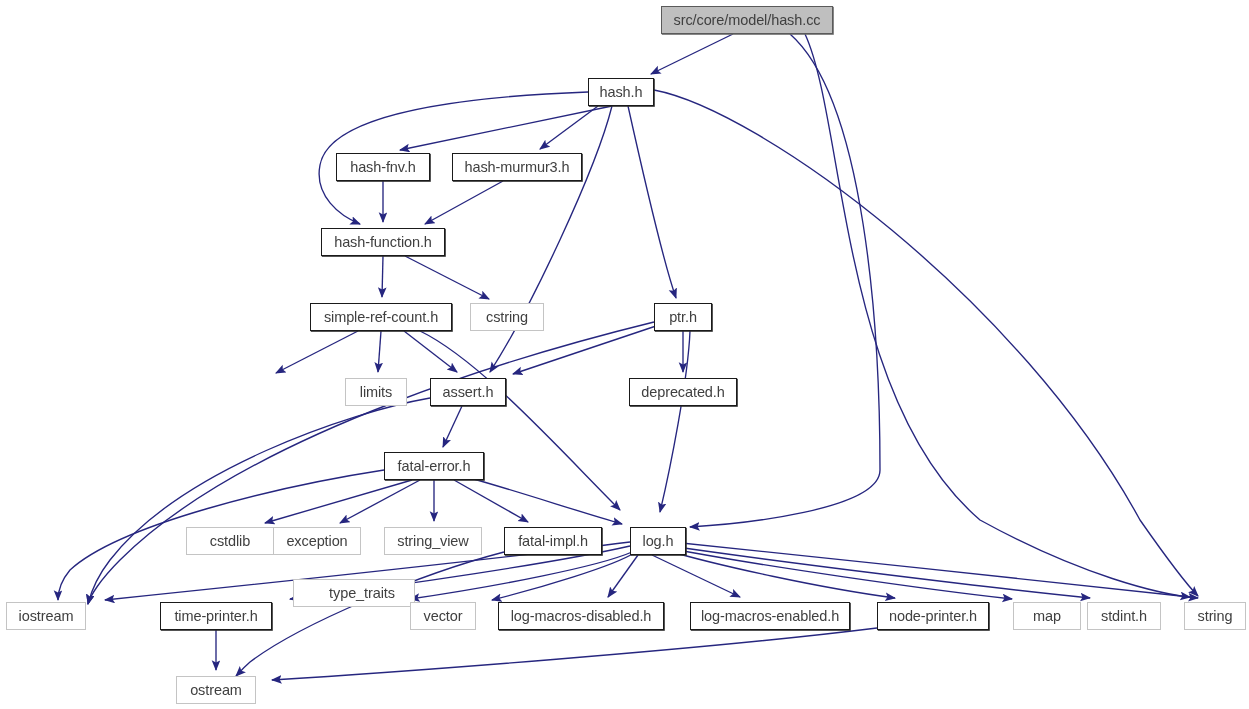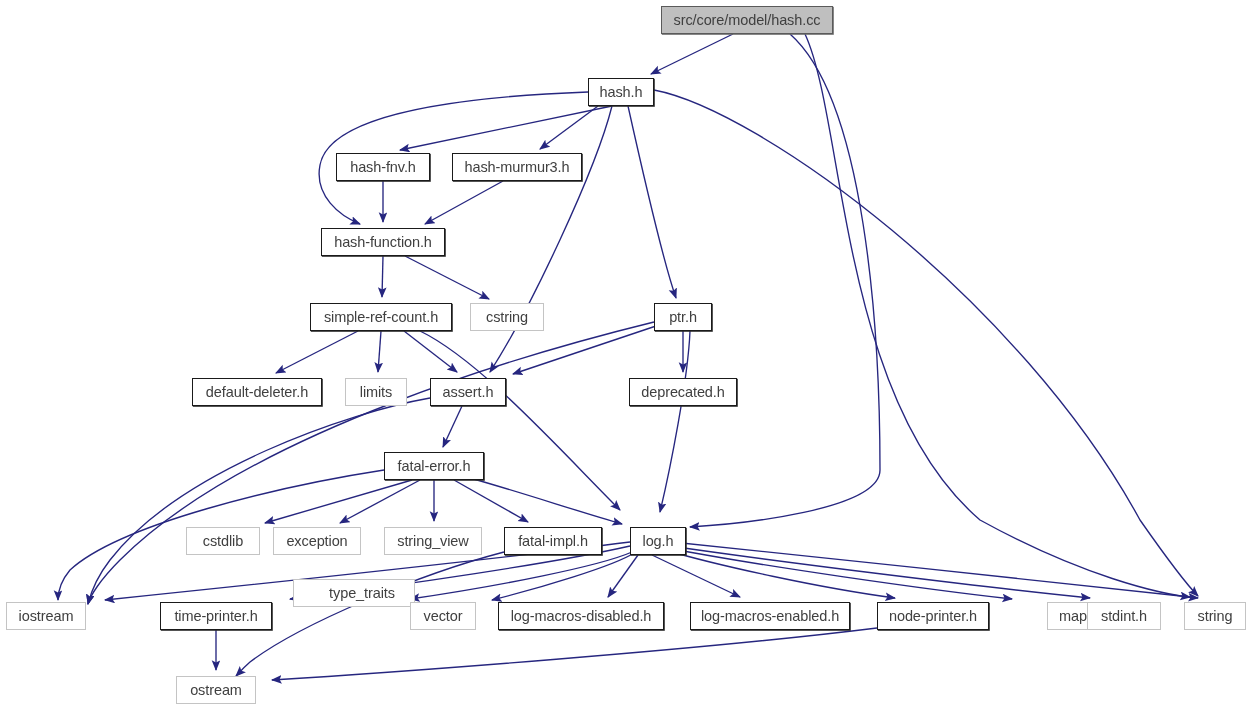--- a/index.html
+++ b/index.html
@@ -175,36 +175,33 @@
   </div>
   <div class="node kind-project" style="left:310px; top:303px; width:142px;">
     <span class="node-label">simple-ref-count.h</span>
   </div>
   <div class="node kind-system" style="left:470px; top:303px; width:74px;">
     <span class="node-label">cstring</span>
   </div>
   <div class="node kind-project" style="left:654px; top:303px; width:58px;">
     <span class="node-label">ptr.h</span>
   </div>
-  <div class="node kind-project" style="left:192px; top:378px; width:130px;">
-    <span class="node-label">default-deleter.h</span>
-  </div>
   <div class="node kind-system" style="left:345px; top:378px; width:62px;">
     <span class="node-label">limits</span>
   </div>
   <div class="node kind-project" style="left:430px; top:378px; width:76px;">
     <span class="node-label">assert.h</span>
   </div>
   <div class="node kind-project" style="left:629px; top:378px; width:108px;justify-content:center;">
     <span class="node-label">deprecated.h</span>
   </div>
   <div class="node kind-project" style="left:384px; top:452px; width:100px;">
     <span class="node-label">fatal-error.h</span>
   </div>
-  <div class="node kind-system" style="left:186px; top:527px; width:74px;">
+  <div class="node kind-system" style="left:186px; top:527px; width:88px;">
     <span class="node-label">cstdlib</span>
   </div>
   <div class="node kind-system" style="left:273px; top:527px; width:88px;">
     <span class="node-label">exception</span>
   </div>
   <div class="node kind-system" style="left:384px; top:527px; width:98px;">
     <span class="node-label">string_view</span>
   </div>
   <div class="node kind-project" style="left:504px; top:527px; width:98px;">
     <span class="node-label">fatal-impl.h</span>
@@ -226,21 +223,21 @@
   </div>
   <div class="node kind-project" style="left:498px; top:602px; width:166px;">
     <span class="node-label">log-macros-disabled.h</span>
   </div>
   <div class="node kind-project" style="left:690px; top:602px; width:160px;">
     <span class="node-label">log-macros-enabled.h</span>
   </div>
   <div class="node kind-project" style="left:877px; top:602px; width:112px;">
     <span class="node-label">node-printer.h</span>
   </div>
-  <div class="node kind-system" style="left:1047px; top:602px; width:52px;">
+  <div class="node kind-system" style="left:1013px; top:602px; width:68px;">
     <span class="node-label">map</span>
   </div>
   <div class="node kind-system" style="left:1087px; top:602px; width:74px;">
     <span class="node-label">stdint.h</span>
   </div>
   <div class="node kind-system" style="left:1184px; top:602px; width:62px;">
     <span class="node-label">string</span>
   </div>
   <div class="node kind-system" style="left:176px; top:676px; width:80px;">
     <span class="node-label">ostream</span>

